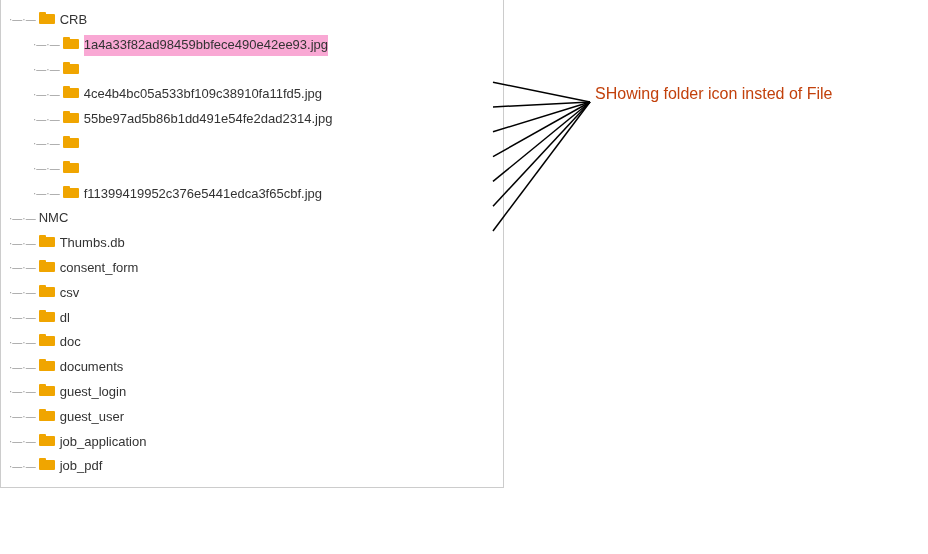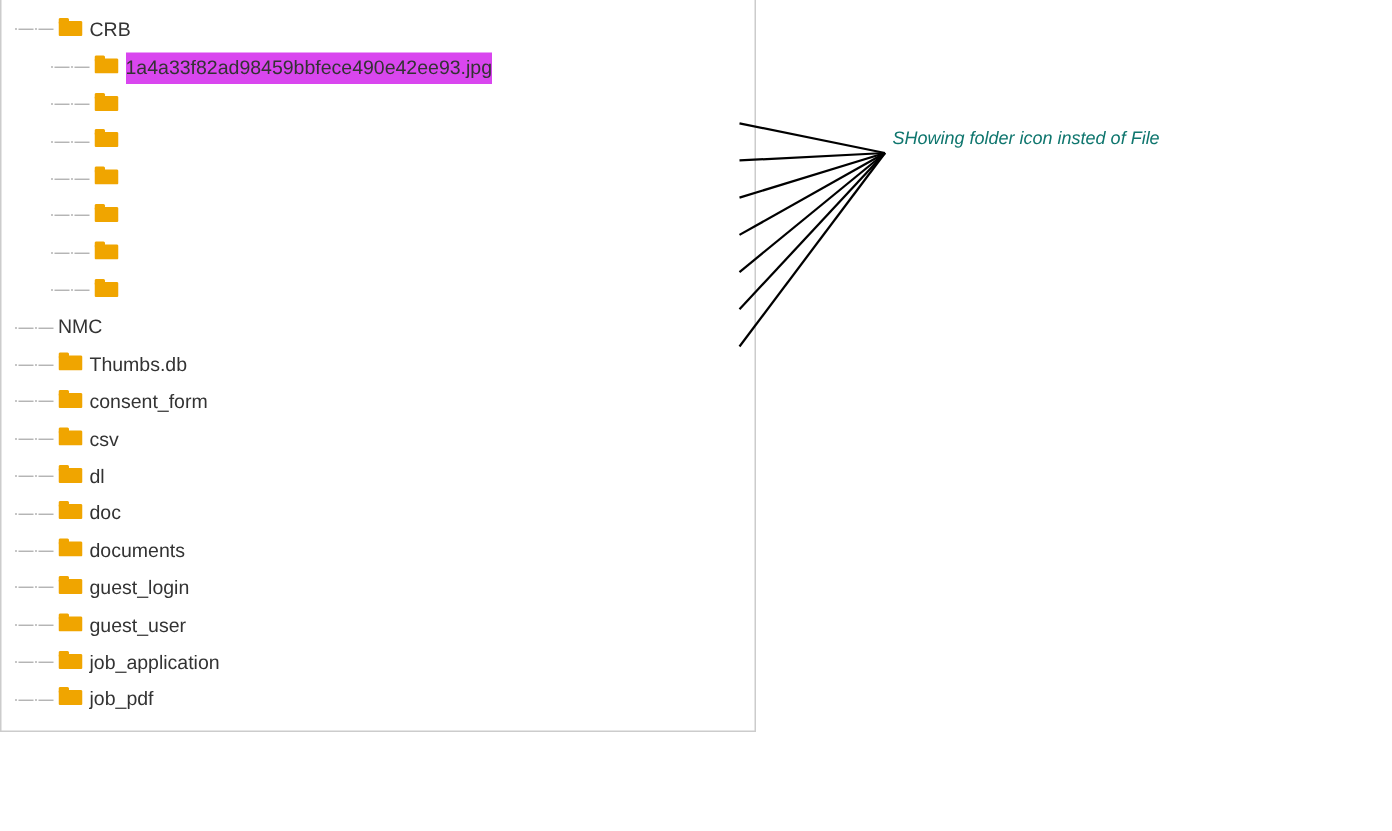--- a/index.html
+++ b/index.html
@@ -41,37 +41,36 @@
       font-size: 11px;
       margin-right: 2px;
       user-select: none;
     }
 
     .item-label {
       color: #333;
     }
 
     .item-label.highlighted {
-      background: #d946ef;
+      background: #f9a8d4;
     }
 
     .main-container {
       position: relative;
       width: 928px;
       min-height: 554px;
     }
 
     .annotation-text {
       position: absolute;
       top: 85px;
       left: 595px;
-      font-size: 12px;
-      color: #0f766e;
+      font-size: 16px;
+      color: #c2410c;
       font-weight: normal;
-      font-style: italic;
     }
 
     svg.arrows {
       position: absolute;
       top: 0;
       left: 0;
       width: 928px;
       height: 554px;
       pointer-events: none;
     }
@@ -105,48 +104,51 @@
       <rect x="0" y="3" width="16" height="10" rx="1" ry="1" fill="#f0a500"></rect>
       <rect x="0" y="1" width="7" height="4" rx="1" ry="1" fill="#f0a500"></rect>
     </svg></span>
       </div>
       <div class="tree-item" style="padding-left: 32px;">
         <span class="connector" style="color: rgb(153, 153, 153); font-size: 10px; margin-right: 3px;">·—·—</span>
         <span style="display: inline-block; margin-right: 5px; flex-shrink: 0;"><svg width="16" height="13" viewBox="0 0 16 13">
       <rect x="0" y="3" width="16" height="10" rx="1" ry="1" fill="#f0a500"></rect>
       <rect x="0" y="1" width="7" height="4" rx="1" ry="1" fill="#f0a500"></rect>
     </svg></span>
-      </div>
-      <div class="tree-item" style="padding-left: 32px;">
-        <span class="connector" style="color: rgb(153, 153, 153); font-size: 10px; margin-right: 3px;">·—·—</span>
-        <span style="display: inline-block; margin-right: 5px; flex-shrink: 0;"><svg width="16" height="13" viewBox="0 0 16 13">
-      <rect x="0" y="3" width="16" height="10" rx="1" ry="1" fill="#f0a500"></rect>
-      <rect x="0" y="1" width="7" height="4" rx="1" ry="1" fill="#f0a500"></rect>
-    </svg></span>
-      </div>
-      <div class="tree-item" style="padding-left: 32px;">
-        <span class="connector" style="color: rgb(153, 153, 153); font-size: 10px; margin-right: 3px;">·—·—</span>
-        <span style="display: inline-block; margin-right: 5px; flex-shrink: 0;"><svg width="16" height="13" viewBox="0 0 16 13">
-      <rect x="0" y="3" width="16" height="10" rx="1" ry="1" fill="#f0a500"></rect>
-      <rect x="0" y="1" width="7" height="4" rx="1" ry="1" fill="#f0a500"></rect>
-    </svg></span>
-      </div>
-      <div class="tree-item" style="padding-left: 32px;">
-        <span class="connector" style="color: rgb(153, 153, 153); font-size: 10px; margin-right: 3px;">·—·—</span>
-        <span style="display: inline-block; margin-right: 5px; flex-shrink: 0;"><svg width="16" height="13" viewBox="0 0 16 13">
-      <rect x="0" y="3" width="16" height="10" rx="1" ry="1" fill="#f0a500"></rect>
-      <rect x="0" y="1" width="7" height="4" rx="1" ry="1" fill="#f0a500"></rect>
-    </svg></span>
-      </div>
-      <div class="tree-item" style="padding-left: 32px;">
-        <span class="connector" style="color: rgb(153, 153, 153); font-size: 10px; margin-right: 3px;">·—·—</span>
-        <span style="display: inline-block; margin-right: 5px; flex-shrink: 0;"><svg width="16" height="13" viewBox="0 0 16 13">
-      <rect x="0" y="3" width="16" height="10" rx="1" ry="1" fill="#f0a500"></rect>
-      <rect x="0" y="1" width="7" height="4" rx="1" ry="1" fill="#f0a500"></rect>
-    </svg></span>
+        <span class="item-label">4ce4b4bc05a533bf109c38910fa11fd5.jpg</span>
+      </div>
+      <div class="tree-item" style="padding-left: 32px;">
+        <span class="connector" style="color: rgb(153, 153, 153); font-size: 10px; margin-right: 3px;">·—·—</span>
+        <span style="display: inline-block; margin-right: 5px; flex-shrink: 0;"><svg width="16" height="13" viewBox="0 0 16 13">
+      <rect x="0" y="3" width="16" height="10" rx="1" ry="1" fill="#f0a500"></rect>
+      <rect x="0" y="1" width="7" height="4" rx="1" ry="1" fill="#f0a500"></rect>
+    </svg></span>
+        <span class="item-label">55be97ad5b86b1dd491e54fe2dad2314.jpg</span>
+      </div>
+      <div class="tree-item" style="padding-left: 32px;">
+        <span class="connector" style="color: rgb(153, 153, 153); font-size: 10px; margin-right: 3px;">·—·—</span>
+        <span style="display: inline-block; margin-right: 5px; flex-shrink: 0;"><svg width="16" height="13" viewBox="0 0 16 13">
+      <rect x="0" y="3" width="16" height="10" rx="1" ry="1" fill="#f0a500"></rect>
+      <rect x="0" y="1" width="7" height="4" rx="1" ry="1" fill="#f0a500"></rect>
+    </svg></span>
+      </div>
+      <div class="tree-item" style="padding-left: 32px;">
+        <span class="connector" style="color: rgb(153, 153, 153); font-size: 10px; margin-right: 3px;">·—·—</span>
+        <span style="display: inline-block; margin-right: 5px; flex-shrink: 0;"><svg width="16" height="13" viewBox="0 0 16 13">
+      <rect x="0" y="3" width="16" height="10" rx="1" ry="1" fill="#f0a500"></rect>
+      <rect x="0" y="1" width="7" height="4" rx="1" ry="1" fill="#f0a500"></rect>
+    </svg></span>
+      </div>
+      <div class="tree-item" style="padding-left: 32px;">
+        <span class="connector" style="color: rgb(153, 153, 153); font-size: 10px; margin-right: 3px;">·—·—</span>
+        <span style="display: inline-block; margin-right: 5px; flex-shrink: 0;"><svg width="16" height="13" viewBox="0 0 16 13">
+      <rect x="0" y="3" width="16" height="10" rx="1" ry="1" fill="#f0a500"></rect>
+      <rect x="0" y="1" width="7" height="4" rx="1" ry="1" fill="#f0a500"></rect>
+    </svg></span>
+        <span class="item-label">f11399419952c376e5441edca3f65cbf.jpg</span>
       </div>
       <div class="tree-item" style="padding-left: 8px;">
         <span class="connector" style="color: rgb(153, 153, 153); font-size: 10px; margin-right: 3px;">·—·—</span>
         <span class="item-label">NMC</span>
       </div>
       <div class="tree-item" style="padding-left: 8px;">
         <span class="connector" style="color: rgb(153, 153, 153); font-size: 10px; margin-right: 3px;">·—·—</span>
         <span style="display: inline-block; margin-right: 5px; flex-shrink: 0;"><svg width="16" height="13" viewBox="0 0 16 13">
       <rect x="0" y="3" width="16" height="10" rx="1" ry="1" fill="#f0a500"></rect>
       <rect x="0" y="1" width="7" height="4" rx="1" ry="1" fill="#f0a500"></rect>

